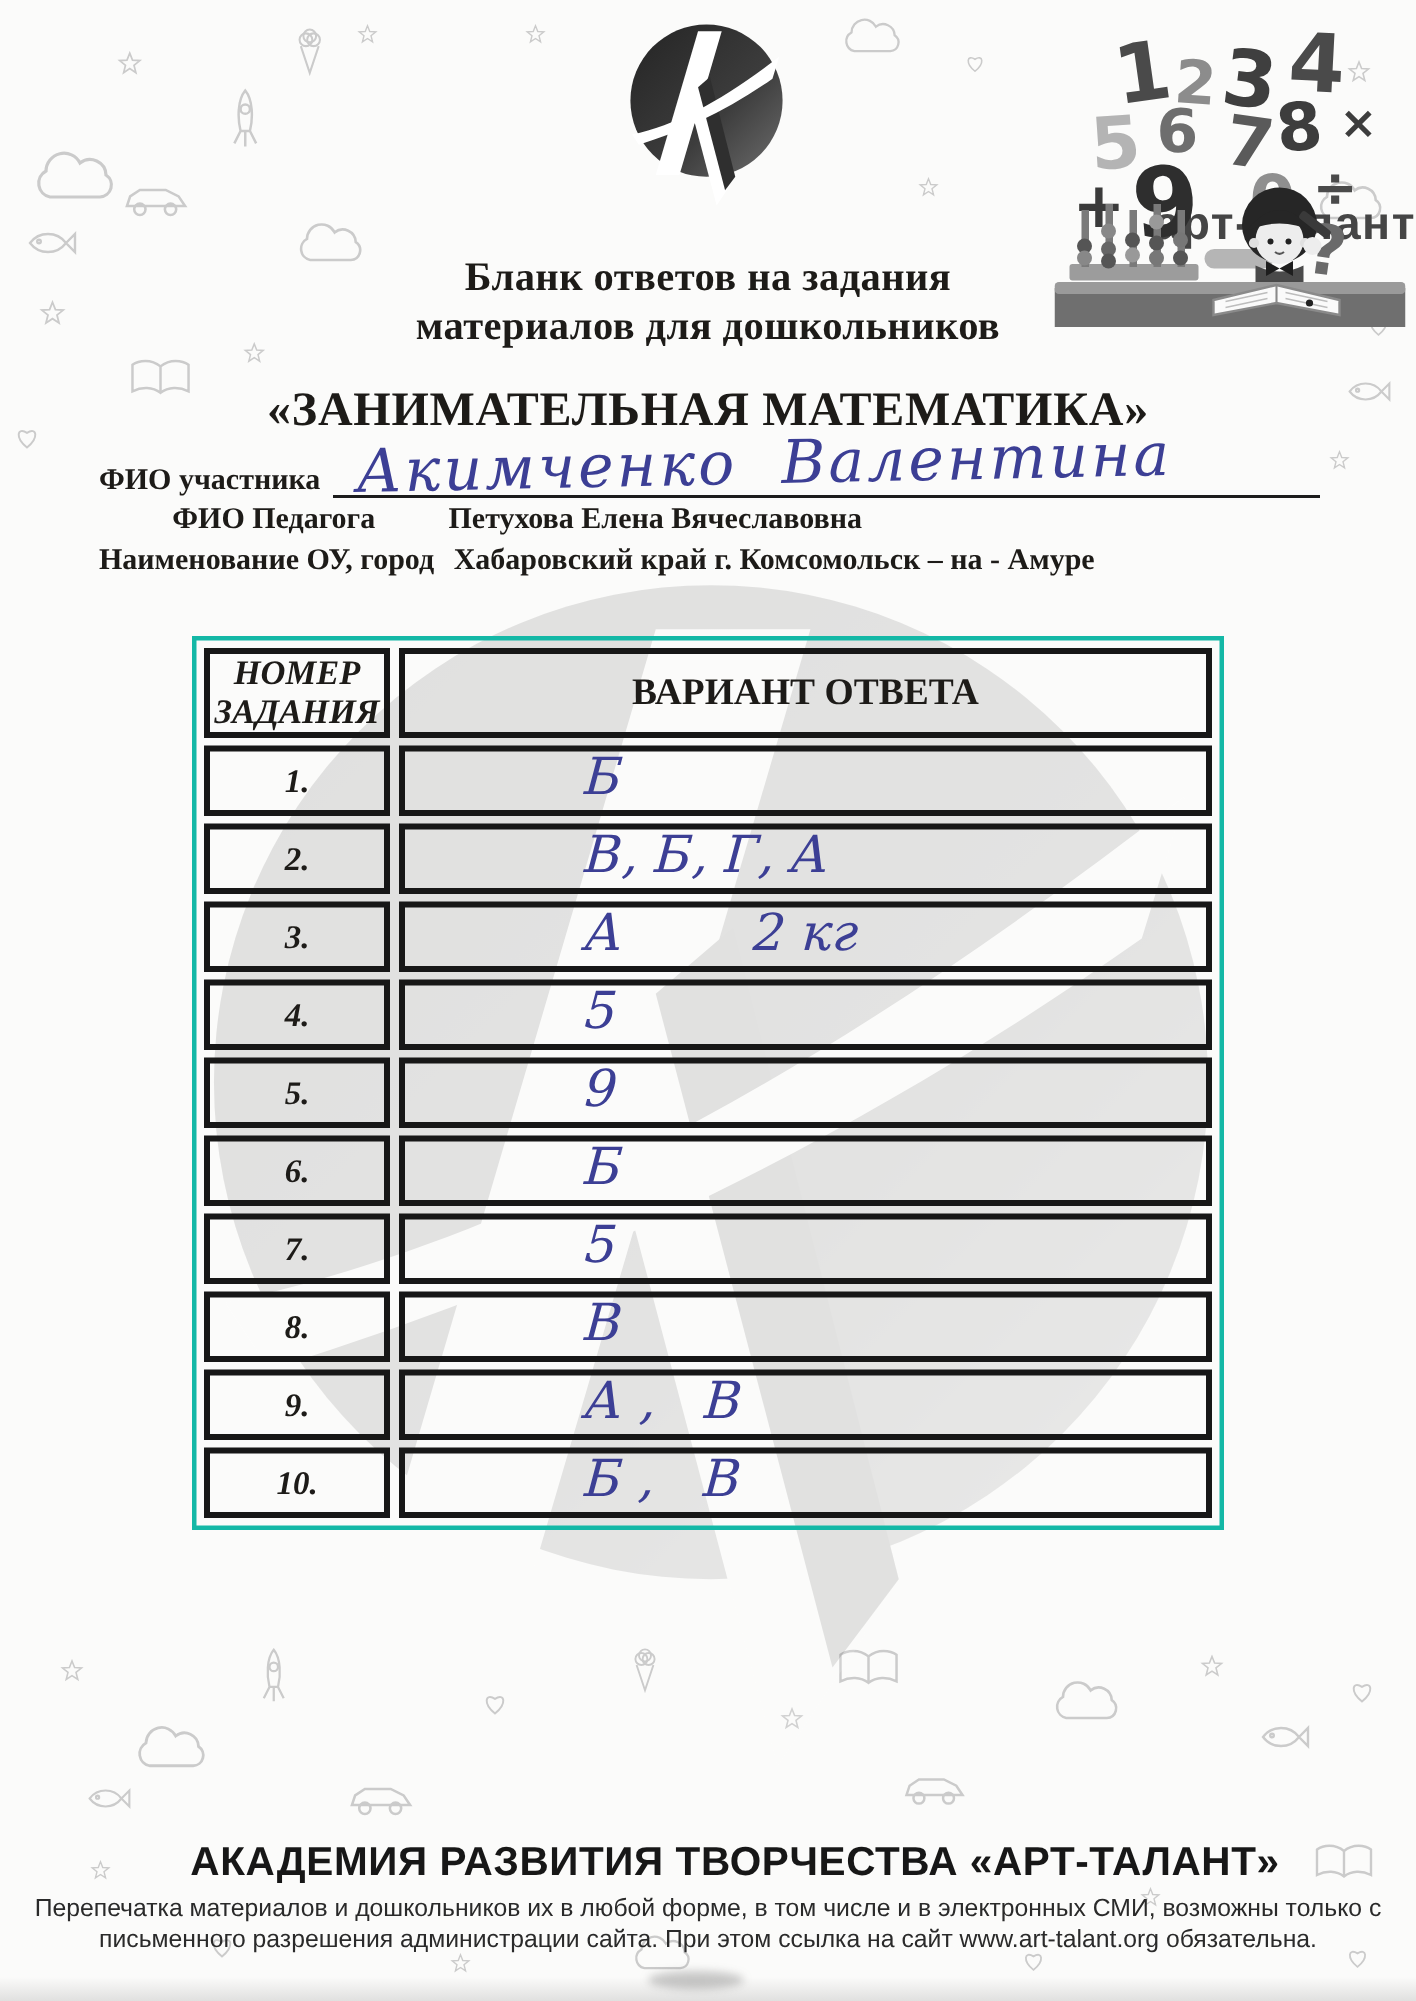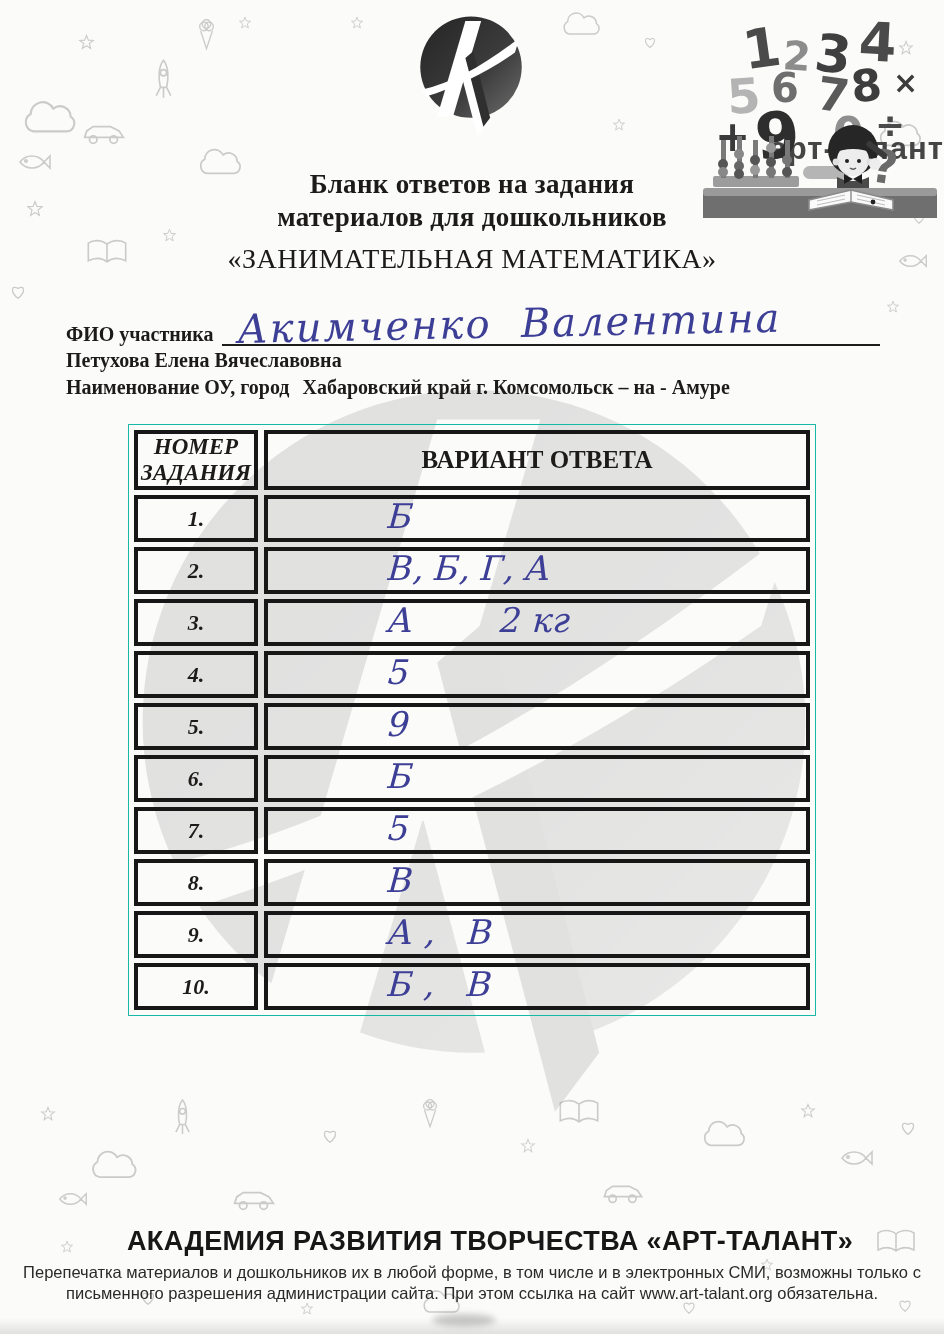--- a/index.html
+++ b/index.html
@@ -22,43 +22,43 @@
   }
   
   .numbers-illo{position:absolute; left:703px; top:16px; width:234px; height:202px; z-index:2;}
   .numbers-illo .g{
     position:absolute; font-family:"DejaVu Sans", sans-serif; font-weight:bold; line-height:1;
   }
   .kid{position:absolute; left:0; bottom:0; width:234px; height:96px;}
   
   .titles{position:absolute; left:0; top:168px; width:100%; text-align:center; z-index:2;}
   .title-sm{font-size:27px; font-weight:bold; line-height:33px; letter-spacing:.3px;}
-  .title-lg{font-size:28px; font-weight:normal; margin-top:9px; letter-spacing:.5px;}
-  
-  .info{position:absolute; left:66px; top:298px; width:814px; z-index:2;text-align:center;}
+  .title-lg{font-size:32px; font-weight:bold; margin-top:20px; letter-spacing:.5px;}
+  
+  .info{position:absolute; left:66px; top:284px; width:814px; z-index:2;text-align:center;}
   .field-row{display:flex; align-items:flex-end;}
   .field-label{font-size:20px; font-weight:bold; white-space:nowrap;}
   .write-line{flex:1; margin-left:8px; border-bottom:2px solid #1c1c1c; height:46px; position:relative;}
   .handwriting{
     font-family:"DejaVu Serif", serif; font-style:italic;
     color:#3c3f95; white-space:pre;
   }
   .participant-hw{
     position:absolute; left:16px; bottom:-8px; font-size:40px; letter-spacing:2px;
     transform:rotate(-1.2deg); transform-origin:left bottom;
   }
   .field-row2{margin-top:3px; display:flex; align-items:baseline;}
   .label-w{width:233px;}
   .printed-value{font-size:20px; font-weight:bold; white-space:pre;}
   .field-row3{margin-top:4px; display:flex; align-items:baseline;}
   .field-row3 .printed-value{margin-left:13px;}
   
   .answers-table{
     position:absolute; left:128px; top:424px; width:688px; z-index:2;
-    border:1px solid #14b8a6; padding:5px; box-sizing:border-box;
+    border:3px solid #14b8a6; padding:5px; box-sizing:border-box;
     display:flex; flex-direction:column; gap:5px;
   }
   .trow{display:flex; gap:6px;}
   .cell{border:4px solid #171717; box-sizing:border-box; background:transparent;}
   .cell-num{
     width:124px; display:flex; align-items:center; justify-content:center;
     font-weight:bold; font-style:italic; font-size:22px; text-align:center;
   }
   .cell-ans{flex:1; display:flex; align-items:center; overflow:visible;}
   .trow-head{height:60px;}
@@ -258,20 +258,21 @@
   </div>
 
   <div class="info">
     <div class="field-row">
       <span class="field-label">ФИО участника</span>
       <span class="write-line">
         <span class="handwriting participant-hw">Акимченко  Валентина</span>
       </span>
     </div>
     <div class="field-row2">
+      <span class="field-label label-w">ФИО Педагога</span>
       <span class="printed-value">Петухова Елена Вячеславовна</span>
     </div>
     <div class="field-row3">
       <span class="field-label">Наименование ОУ, город</span>
       <span class="printed-value">Хабаровский край г. Комсомольск – на - Амуре</span>
     </div>
   </div>
 
   <div class="answers-table">
     <div class="trow trow-head">

